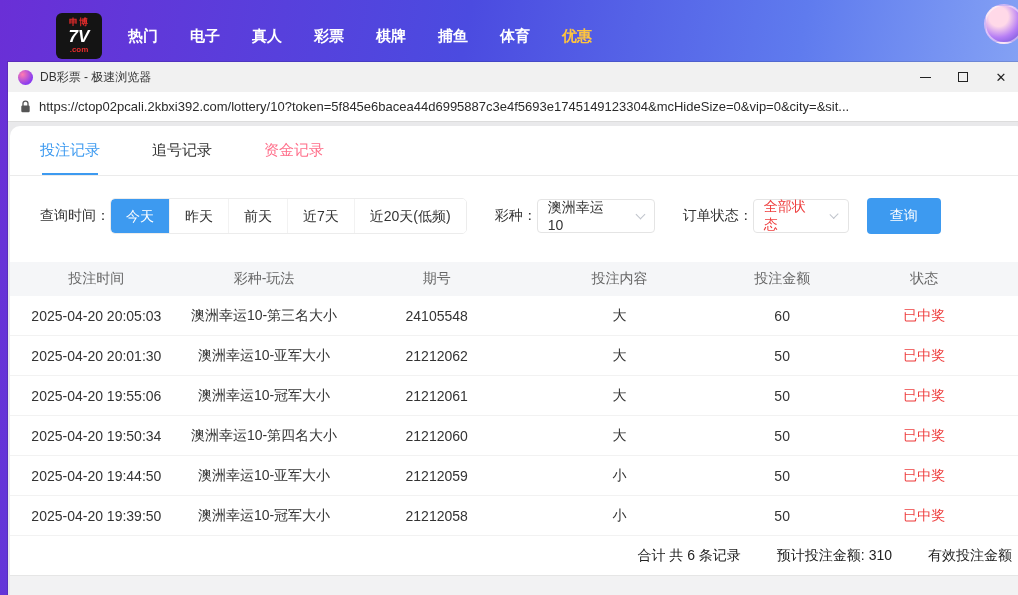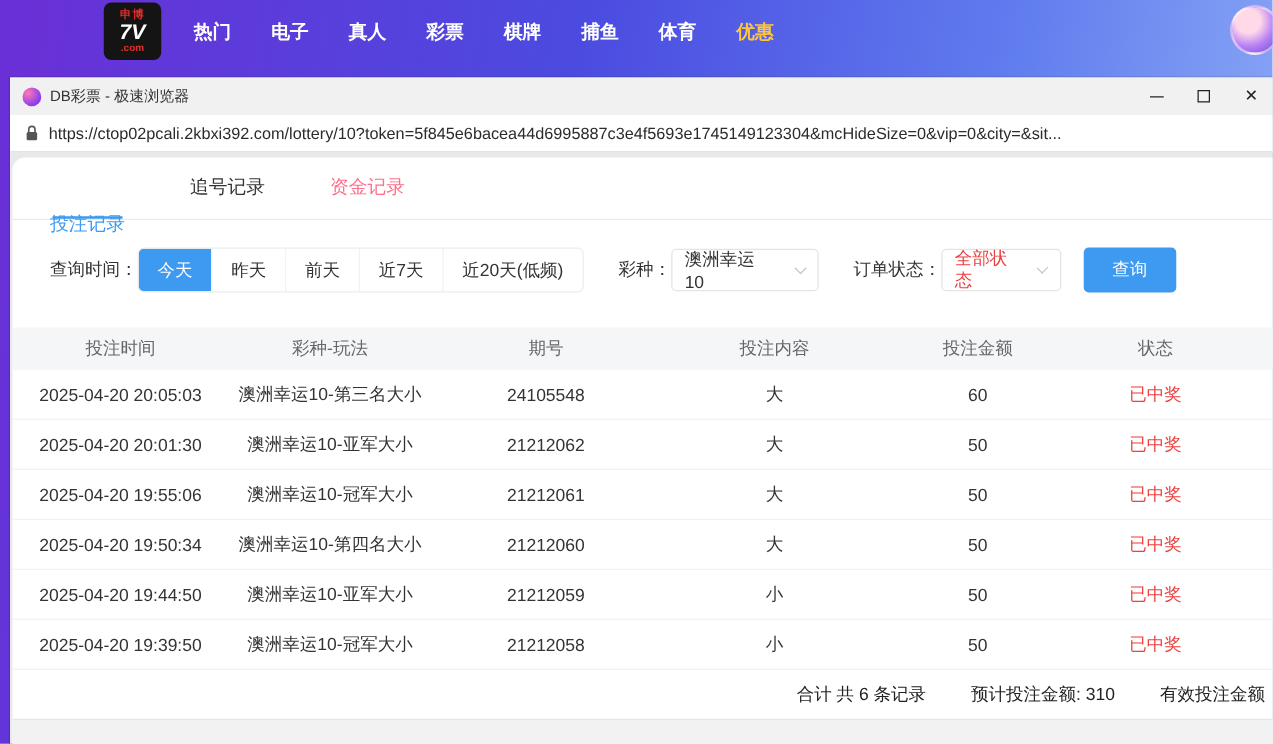--- a/index.html
+++ b/index.html
@@ -4,21 +4,21 @@
 <style>
   * { margin:0; padding:0; box-sizing:border-box; }
   html,body { width:1018px; height:595px; overflow:hidden; }
   body {
     font-family:"Liberation Sans","DejaVu Sans",sans-serif;
     background:linear-gradient(100deg,#6a2fd6 0%,#4b4be0 42%,#5f7bee 72%,#93b1f7 100%);
     position:relative;
   }
 
   
-  .site-nav { position:absolute; top:0; left:0; width:100%; height:50px; display:flex; align-items:center; padding-left:83px; }
+  .site-nav { position:absolute; top:11px; left:0; width:100%; height:50px; display:flex; align-items:center; padding-left:56px; }
   .logo { width:46px; height:46px; background:#141414; border-radius:6px; display:flex; flex-direction:column; align-items:center; justify-content:center; line-height:1; cursor:pointer; }
   .logo .top { color:var(--logo-red); font-size:9px; font-weight:bold; letter-spacing:1px; }
   .logo .main { color:#fff; font-size:17px; font-weight:bold; font-style:italic; margin:1px 0; }
   .logo .dot { color:var(--logo-red); font-size:8px; font-weight:bold; }
   .nav-items { display:flex; gap:32px; margin-left:26px; }
   .nav-item { color:#fff; font-size:15px; font-weight:bold; cursor:pointer; white-space:nowrap; }
   .nav-item.hl { color:var(--nav-highlight); }
   .avatar { position:absolute; right:-6px; top:4px; width:40px; height:40px; border-radius:50%;
     background:radial-gradient(circle at 35% 30%,#ffd9e8 0 28%,#b67ef5 60%,#5f4ad1 100%);
     border:2px solid rgba(255,255,255,.5); cursor:pointer; }
@@ -37,21 +37,21 @@
 
   .addressbar { height:30px; background:#fff; border-bottom:1px solid #dcdcdc; display:flex; align-items:center; padding:0 12px; flex:0 0 auto; }
   .url { font-size:13px; color:#2b2b2b; margin-left:8px; white-space:nowrap; overflow:hidden; flex:1; }
 
   .content { flex:1; padding:4px 2px 0 2px; overflow:hidden; }
   .panel { background:#fff; border-radius:10px 10px 0 0; height:100%; display:flex; flex-direction:column; overflow:hidden; }
 
   
   .tabs { display:flex; gap:52px; padding:0 30px; height:50px; border-bottom:1px solid #ebebeb; flex:0 0 auto; }
   .tab { font-size:15px; color:#333; line-height:48px; cursor:pointer; position:relative; white-space:nowrap; }
-  .tab.active { color:var(--accent);margin-top:30px; }
+  .tab.active { color:var(--accent); }
   .tab.active::after { content:""; position:absolute; left:2px; right:2px; bottom:0; height:2px; background:var(--accent); }
   .tab.pink { color:var(--tab-pink); }
 
   
   .filters { display:flex; align-items:center; padding:22px 30px 20px; font-size:14px; color:#333; flex:0 0 auto; }
   .flabel { white-space:nowrap; }
   .btn-group { display:flex; border:1px solid #ececec; border-radius:5px; overflow:hidden; }
   .tbtn { padding:0 15px; height:34px; line-height:34px; cursor:pointer; color:#333; white-space:nowrap; border-left:1px solid #f2f2f2; background:#fff; }
   .tbtn:first-child { border-left:none; }
   .tbtn.sel { background:var(--accent); color:#fff; border-radius:4px 0 0 4px; }

